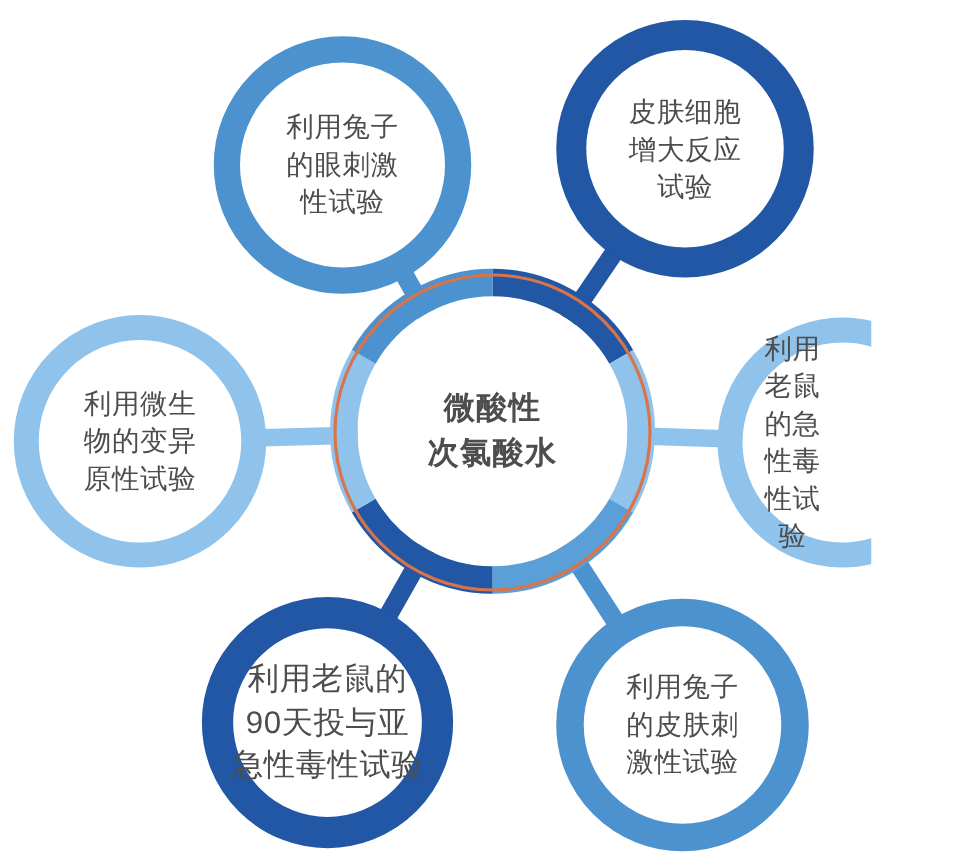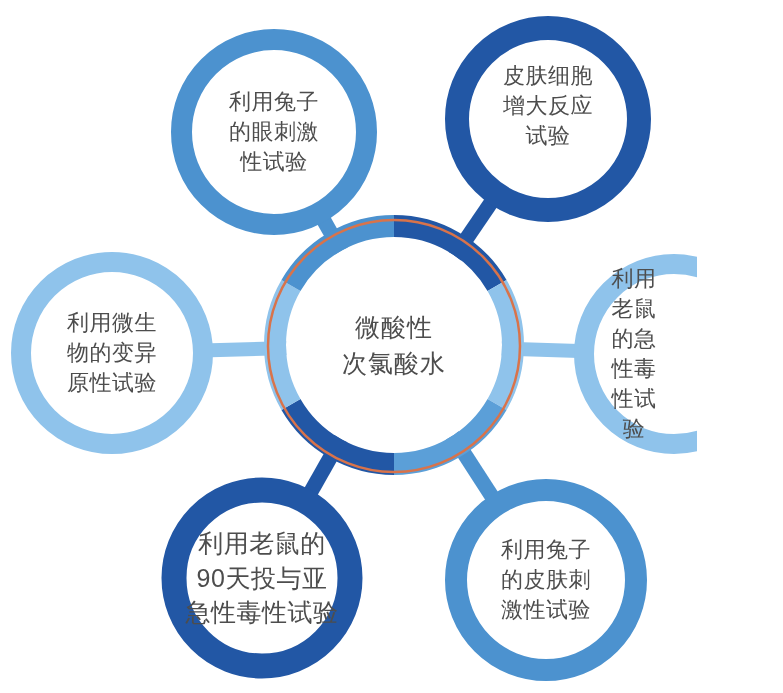--- a/index.html
+++ b/index.html
@@ -32,20 +32,21 @@
     pointer-events: none;
   }
   .node-label.small {
     font-size: 25px;
     line-height: 1.38;
   }
   .node-label.center {
     font-size: 25px;
     line-height: 1.45;
     letter-spacing: 1px;
+    font-weight: bold;
   }
 </style>
 </head>
 <body>
 
 <div class="stage">
 
   <svg width="783" height="693" viewBox="0 0 783 693">
 
     <g>
@@ -77,21 +78,21 @@
       <path d="M 290.94 285.5 A 119 119 0 0 1 394 226" stroke="#4c92cf"></path>
     </g>
 
     <circle cx="394" cy="346" r="126" fill="none" stroke-width="2.5" stroke="#d9734a"></circle>
   </svg>
 
   <div class="node-label" style="left:274px; top:132px;">利用兔子
 的眼刺激
 性试验</div>
 
-  <div class="node-label" style="left:548px; top:106px;">皮肤细胞
+  <div class="node-label" style="left:548px; top:120px;">皮肤细胞
 增大反应
 试验</div>
 
   <div class="node-label" style="left:634px; top:354px;">利用老鼠
 的急性毒
 性试验</div>
 
   <div class="node-label" style="left:546px; top:580px;">利用兔子
 的皮肤刺
 激性试验</div>

